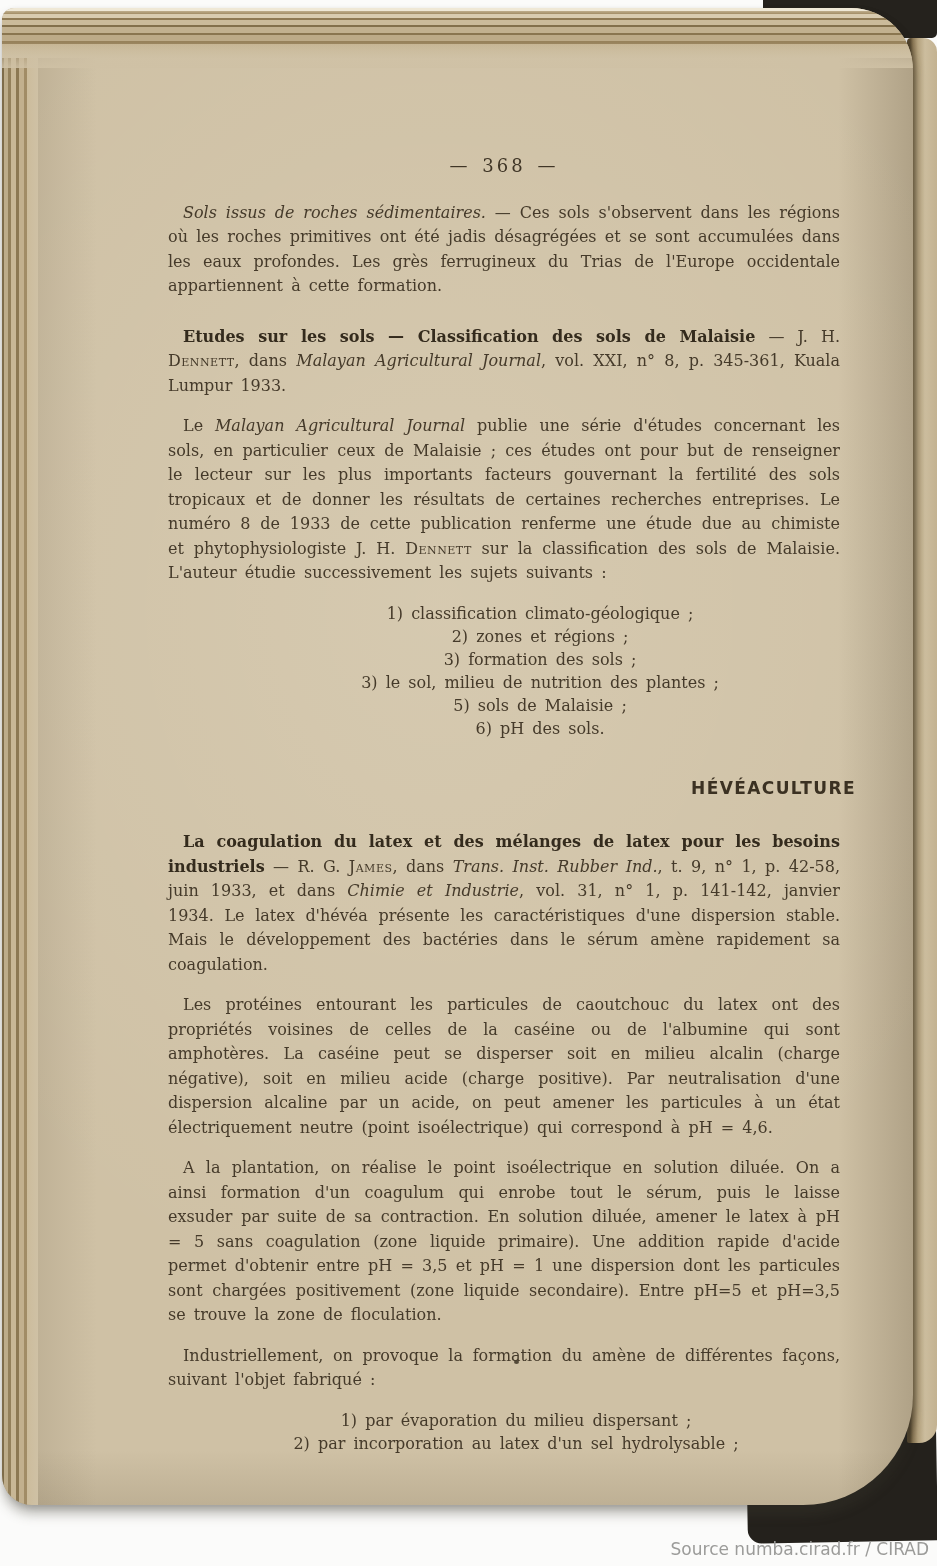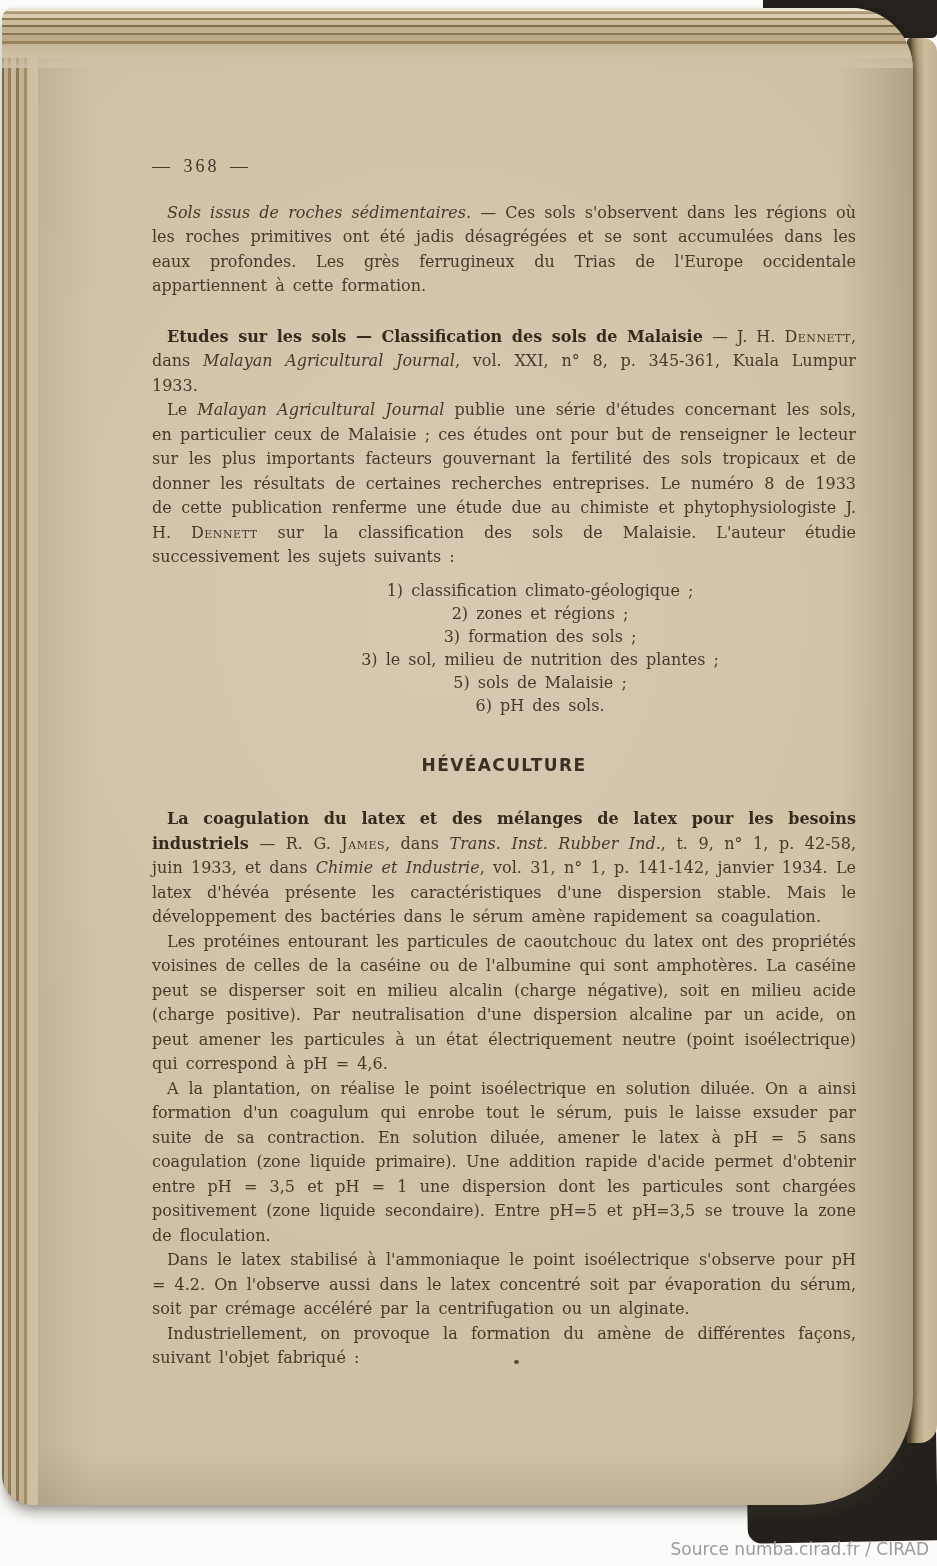--- a/index.html
+++ b/index.html
@@ -87,33 +87,33 @@
     border-radius:50%; background:#3d3425; opacity:0.85;
   }
 
   
   .content {
     position:absolute; left:150px; top:146px; width:704px;
     color:#453a2a; font-size:16px; line-height:24.5px;
     text-align:justify; word-spacing:3px;
   }
   .pageno {
-    text-align:left; font-size:18px; letter-spacing:3px;
-    color:#3f3526; margin:0 0 22px 0;font-family:Liberation Serif, serif;
+    text-align:center; font-size:18px; letter-spacing:3px;
+    color:#3f3526; margin:0 0 22px 0;
   }
-  .p { margin:0; text-indent:15px; }
+  .p { margin:16px; text-indent:15px; }
   .mt { margin-top:26px; }
   .bold { font-weight:bold; color:#342b1d; }
   .it { font-style:italic; }
   .sc { font-variant:small-caps; letter-spacing:0.5px; }
   .list { margin:9px 0 2px 72px; }
   .list2 { margin:8px 0 0 24px; }
   .li { text-align:center; text-indent:0; line-height:23px; margin:0; }
   .sect {
-    text-align:center; text-indent:0;
+    text-align:right; text-indent:0;
     font-family:"DejaVu Sans", sans-serif;
     font-weight:bold; font-size:17px; letter-spacing:1.4px;
     color:#3b3122; margin:36px 0 30px 0;
   }
 
   
   .source-line {
     position:absolute; right:8px; bottom:7px; z-index:5;
     font-family:"DejaVu Sans", sans-serif;
     font-size:17px; color:#9b9b99;text-align:right;
@@ -165,24 +165,27 @@
 
         <p class="p">
           <span class="bold">La coagulation du latex et des mélanges de latex pour les besoins industriels</span><span> — R. G. </span><span class="sc">James</span><span>, dans </span><span class="it">Trans. Inst. Rubber Ind.</span><span>, t. 9, n° 1, p. 42-58, juin 1933, et dans </span><span class="it">Chimie et Industrie</span><span>, vol. 31, n° 1, p. 141-142, janvier 1934. Le latex d'hévéa présente les caractéristiques d'une dispersion stable. Mais le développement des bactéries dans le sérum amène rapidement sa coagulation.</span>
         </p>
 
         <p class="p">Les protéines entourant les particules de caoutchouc du latex ont des propriétés voisines de celles de la caséine ou de l'albumine qui sont amphotères. La caséine peut se disperser soit en milieu alcalin (charge négative), soit en milieu acide (charge positive). Par neutralisation d'une dispersion alcaline par un acide, on peut amener les particules à un état électriquement neutre (point isoélectrique) qui correspond à pH = 4,6.</p>
 
 
         <p class="p">A la plantation, on réalise le point isoélectrique en solution diluée. On a ainsi formation d'un coagulum qui enrobe tout le sérum, puis le laisse exsuder par suite de sa contraction. En solution diluée, amener le latex à pH = 5 sans coagulation (zone liquide primaire). Une addition rapide d'acide permet d'obtenir entre pH = 3,5 et pH = 1 une dispersion dont les particules sont chargées positivement (zone liquide secondaire). Entre pH=5 et pH=3,5 se trouve la zone de floculation.</p>
 
-        <p class="p">Dans le latex stabilisé à l'ammoniaque le point isoélectrique s'observe pour pH = 4.2. On l'observe aussi dans le latex concentré soit par évaporation du sérum, soit par crémage accéléré par la centrifugation ou un alginate.</p>
 
         <p class="p">Industriellement, on provoque la formation du amène de différentes façons, suivant l'objet fabriqué :</p>
 
+        <div class="list2">
+          <p class="li">1) par évaporation du milieu dispersant ;</p>
+          <p class="li">2) par incorporation au latex d'un sel hydrolysable ;</p>
+        </div>
 
       </div>
     </div>
   </div>
 
   <div class="source-line">Source numba.cirad.fr / CIRAD</div>
 
 </div>
 
 </body></html>

